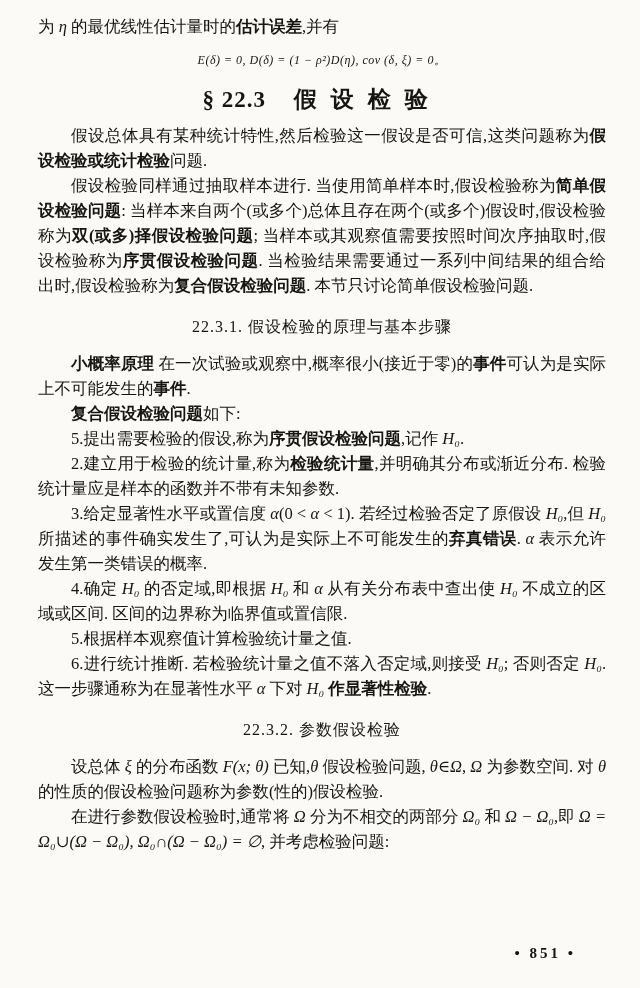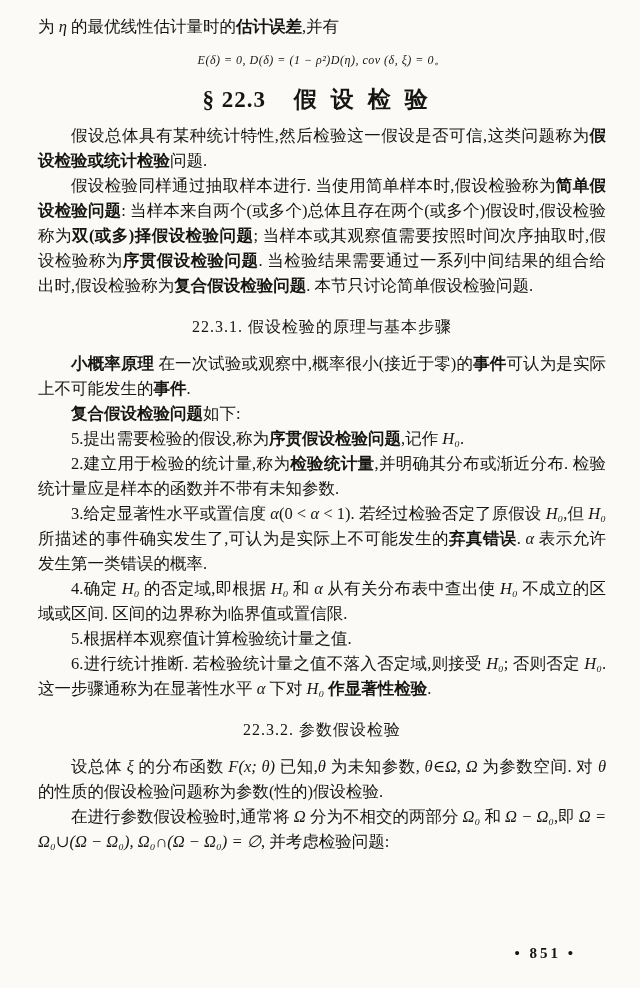--- a/index.html
+++ b/index.html
@@ -60,20 +60,20 @@
 
     <p><span>5.提出需要检验的假设,称为</span><span class="b">序贯假设检验问题</span><span>,记作 </span><span class="i">H₀</span><span>.</span></p>
     <p><span>2.建立用于检验的统计量,称为</span><span class="b">检验统计量</span><span>,并明确其分布或渐近分布.  检验统计量应是样本的函数并不带有未知参数.</span></p>
     <p><span>3.给定显著性水平或置信度 </span><span class="i">α</span><span>(0 &lt; </span><span class="i">α</span><span> &lt; 1).  若经过检验否定了原假设 </span><span class="i">H₀</span><span>,但 </span><span class="i">H₀</span><span> 所描述的事件确实发生了,可认为是实际上不可能发生的</span><span class="b">弃真错误</span><span>.  </span><span class="i">α</span><span> 表示允许发生第一类错误的概率.</span></p>
     <p><span>4.确定 </span><span class="i">H₀</span><span> 的否定域,即根据 </span><span class="i">H₀</span><span> 和 </span><span class="i">α</span><span> 从有关分布表中查出使 </span><span class="i">H₀</span><span> 不成立的区域或区间.  区间的边界称为临界值或置信限.</span></p>
     <p><span>5.根据样本观察值计算检验统计量之值.</span></p>
     <p><span>6.进行统计推断.  若检验统计量之值不落入否定域,则接受 </span><span class="i">H₀</span><span>; 否则否定 </span><span class="i">H₀</span><span>.  这一步骤通称为在显著性水平 </span><span class="i">α</span><span> 下对 </span><span class="i">H₀</span><span> </span><span class="b">作显著性检验</span><span>.</span></p>
 
     <h2 class="sec gap-top">22.3.2. 参数假设检验</h2>
 
-    <p><span>设总体 </span><span class="i">ξ</span><span> 的分布函数 </span><span class="i">F(x; θ)</span><span> 已知,</span><span class="i">θ</span><span> 为未知参数,  </span><span class="i">θ∈Ω</span><span>, </span><span class="i">Ω</span><span> 为参数空间.  对 </span><span class="i">θ</span><span> 的性质的假设检验问题称为参数(性的)假设检验.</span></p>
+    <p><span>设总体 </span><span class="i">ξ</span><span> 的分布函数 </span><span class="i">F(x; θ)</span><span> 已知,</span><span class="i">θ</span><span> 假设检验问题,  </span><span class="i">θ∈Ω</span><span>, </span><span class="i">Ω</span><span> 为参数空间.  对 </span><span class="i">θ</span><span> 的性质的假设检验问题称为参数(性的)假设检验.</span></p>
     <p><span>在进行参数假设检验时,通常将 </span><span class="i">Ω</span><span> 分为不相交的两部分  </span><span class="i">Ω₀</span><span> 和 </span><span class="i">Ω − Ω₀</span><span>,即 </span><span class="i">Ω = Ω₀∪(Ω − Ω₀), Ω₀∩(Ω − Ω₀) = ∅</span><span>,  并考虑检验问题:</span></p>
 
   </div>
 
   <div class="pageno">• 851 •</div>
 
 </div>
 
 </body></html>

